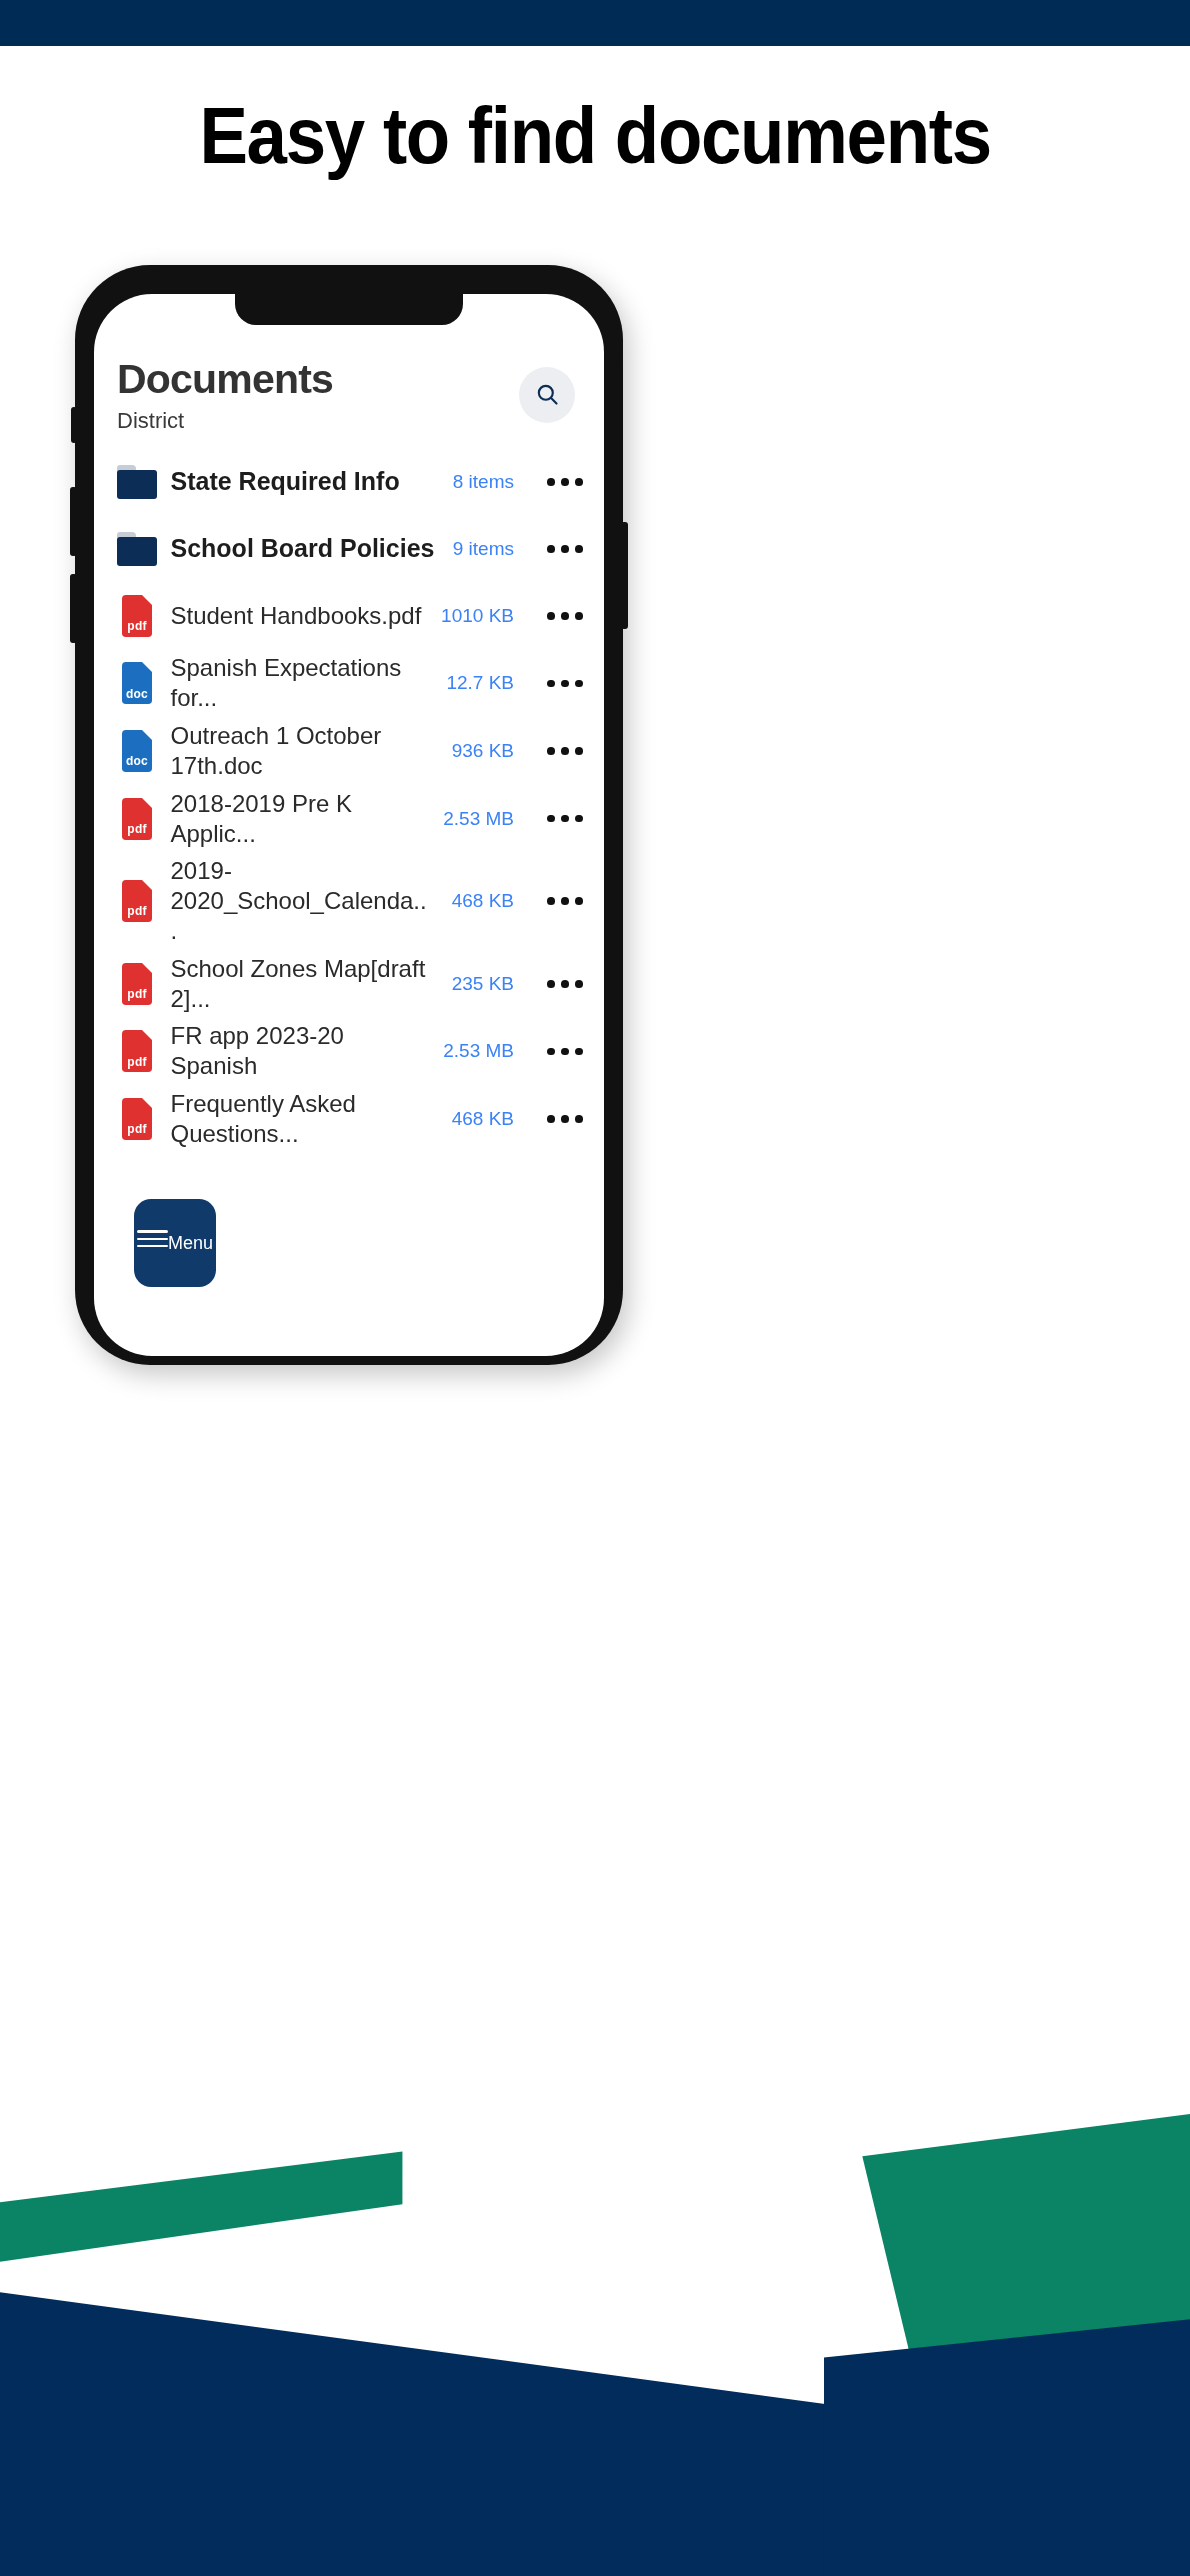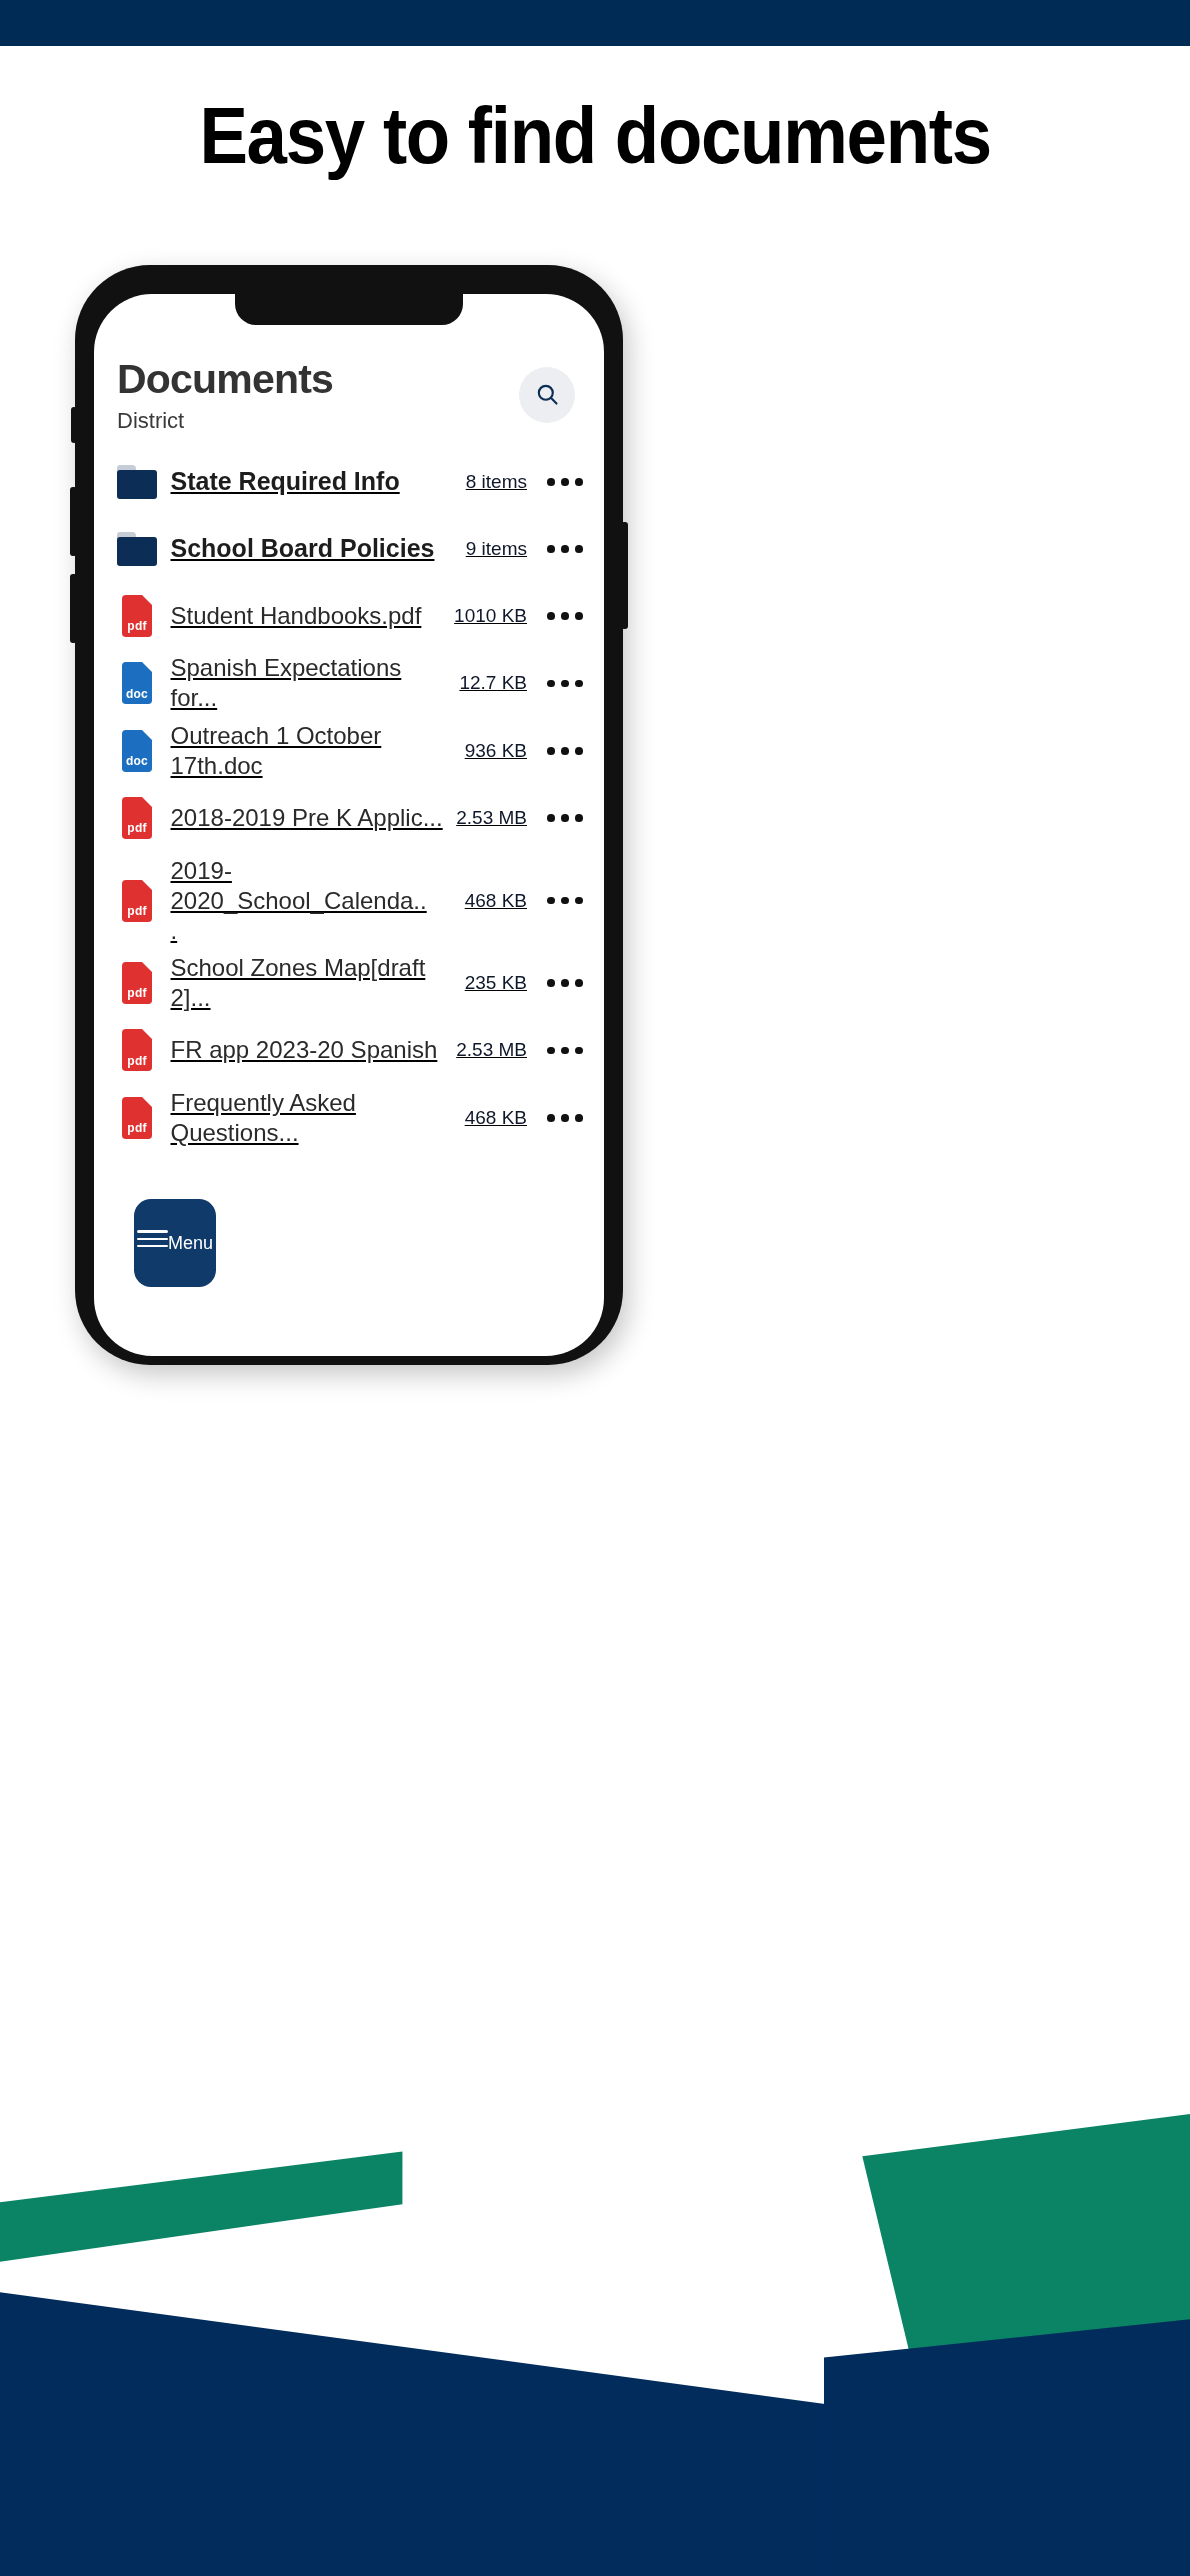--- a/index.html
+++ b/index.html
@@ -140,21 +140,20 @@
     justify-content: center;
     margin-top: 7.7px;
     border: none;
     cursor: pointer;
   }
 
   
   .file-list {
     margin-top: 17px;
     padding: 0 21px 0 21px;
-    text-decoration: underline;
   }
   .row {
     display: flex;
     align-items: center;
     min-height: 67px;
     padding: 3.8px 0;
   }
   .row-icon {
     flex: 0 0 auto;
     width: 44px;
@@ -172,23 +171,23 @@
     word-break: break-word;
   }
   .row.folder .row-name {
     font-weight: 700;
     font-size: 25px;
     color: #1d1d1d;
   }
   .row-meta {
     flex: 0 0 auto;
     font-size: 19px;
-    color: #0f172a;
+    color: #3b82f6;
     text-align: center;
-    margin-right: 20px;
+    margin-right: 33px;
     white-space: nowrap;
   }
   .row-more {
     flex: 0 0 auto;
     width: 36px;
     display: flex;
     align-items: center;
     justify-content: space-between;
     cursor: pointer;
   }

